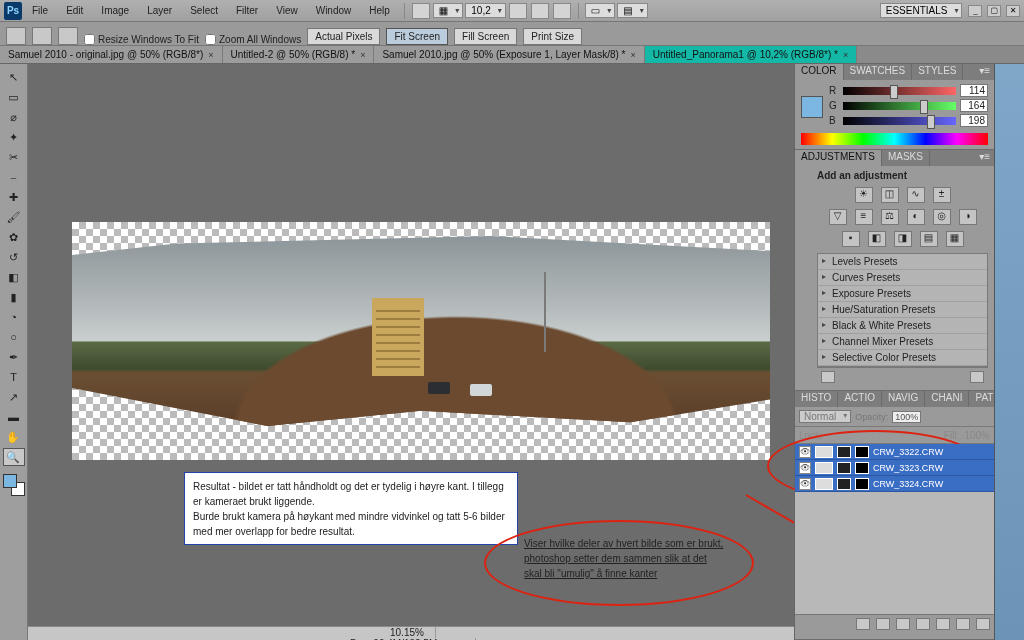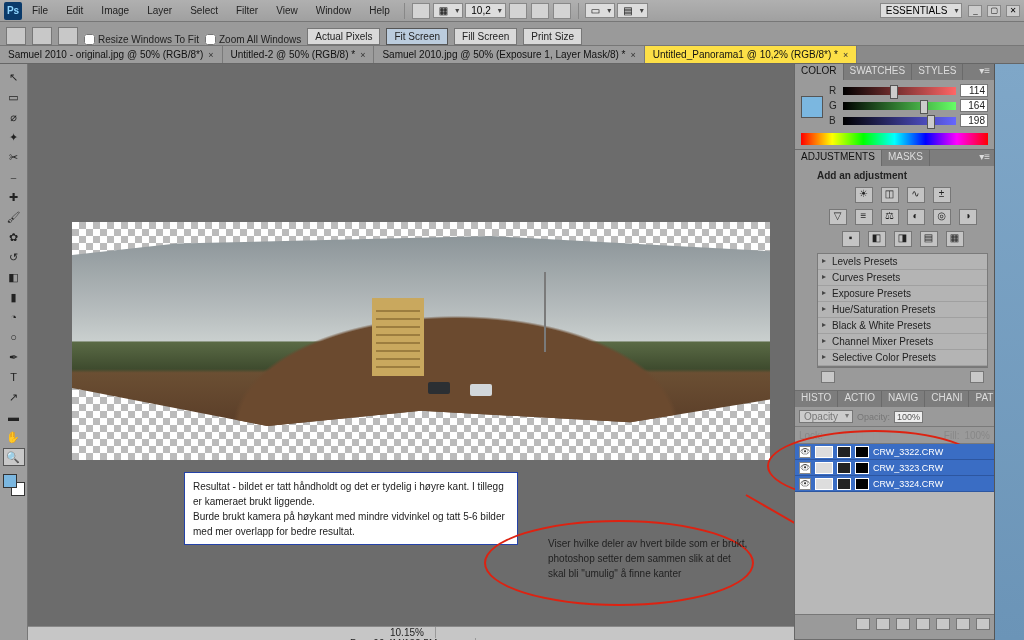--- a/index.html
+++ b/index.html
@@ -21,21 +21,21 @@
   .optionsbar .icon-btn { width: 20px; height: 18px; border: 1px solid #777; background: #c8c8c8; }
   .optionsbar label { display: flex; align-items: center; gap: 3px; color: #222; }
   .optionsbar input[type=checkbox] { width: 11px; height: 11px; }
   .optionsbar .btn { border: 1px solid #777; background: #d9d9d9; padding: 2px 7px; color: #222; }
   .optionsbar .btn.active { border: 1px solid #555; background: #bcd; }
 
   
   .tabstrip { display: flex; height: 18px; background: #8a8a8a; border-bottom: 1px solid #666; }
   .tabstrip .tab { padding: 2px 8px; color: #111; border-right: 1px solid #7a7a7a; display: flex; align-items: center; gap: 5px; background: #9c9c9c; }
   .tabstrip .tab .close { font-size: 9px; color: #333; }
-  .tabstrip .tab.active { background: #fde047; justify-content: space-between; }
+  .tabstrip .tab.active { background: #14b8a6; justify-content: space-between; }
 
   
   .workspace { display: flex; height: 576px; }
 
   
   .toolbox { width: 28px; background: #9e9e9e; border-right: 1px solid #777; display: flex; flex-direction: column; align-items: center; padding-top: 4px; gap: 2px; }
   .toolbox .tool { width: 22px; height: 18px; border: 1px solid transparent; display: flex; align-items: center; justify-content: center; color: #222; font-size: 11px; }
   .toolbox .tool.sel { border: 1px solid #555; background: #c8c8c8; }
   .toolbox .swatches { margin-top: 6px; position: relative; width: 22px; height: 22px; }
   .toolbox .swatches .fg { position: absolute; width: 14px; height: 14px; background: #7bb7e0; border: 1px solid #333; left: 0; top: 0; }
@@ -248,21 +248,21 @@
         <div class="car2"></div>
       </div>
     </div>
 
     <div class="annot-box" style="left:156px; top:408px; width:334px;">
       <span style="white-space:pre-line;">Resultat - bildet er tatt håndholdt og det er tydelig i høyre kant. I tillegg er kameraet brukt liggende.
 Burde brukt kamera på høykant med mindre vidvinkel og tatt 5-6 bilder med mer overlapp for bedre resultat.</span>
     </div>
 
     <div class="annot-ellipse" style="left:456px; top:456px; width:270px; height:86px;"></div>
-    <div class="annot-box" style="left:512px; top:466px; width:218px; border:none; background:transparent;">
+    <div class="annot-box" style="left:488px; top:466px; width:218px; border:none; background:transparent;text-decoration:underline;">
       <span>Viser hvilke deler av hvert bilde som er brukt, photoshop setter dem sammen slik at det skal bli "umulig" å finne kanter</span>
     </div>
     <div class="annot-line" style="left:718px; top:430px; width:70px; height:2px; transform:rotate(30deg); transform-origin:left center;"></div>
 
     <div class="scroll-h">
       <div class="zoom">10.15%</div>
       <div class="doc">Doc: 90,4M/132,5M</div>
       <div class="arrow">◀</div>
       <div class="track"></div>
       <div class="arrow">▶</div>
@@ -352,21 +352,21 @@
       <div class="panel-tabs">
         <span class="ptab">HISTO</span>
         <span class="ptab">ACTIO</span>
         <span class="ptab">NAVIG</span>
         <span class="ptab">CHANI</span>
         <span class="ptab">PATHS</span>
         <span class="ptab active">LAYERS</span>
 
       </div>
       <div class="layers-controls">
-        <span class="sel">Opacity</span>
+        <span class="sel">Normal</span>
         <span class="lab">Opacity:</span>
         <span class="pct">100%</span>
       </div>
       <div class="lock-row">
         <span>Lock:</span>
         <span class="icon"></span>
         <span class="icon"></span>
         <span class="icon"></span>
         <span class="icon"></span>
         <span style="margin-left:auto;">Fill:</span>

